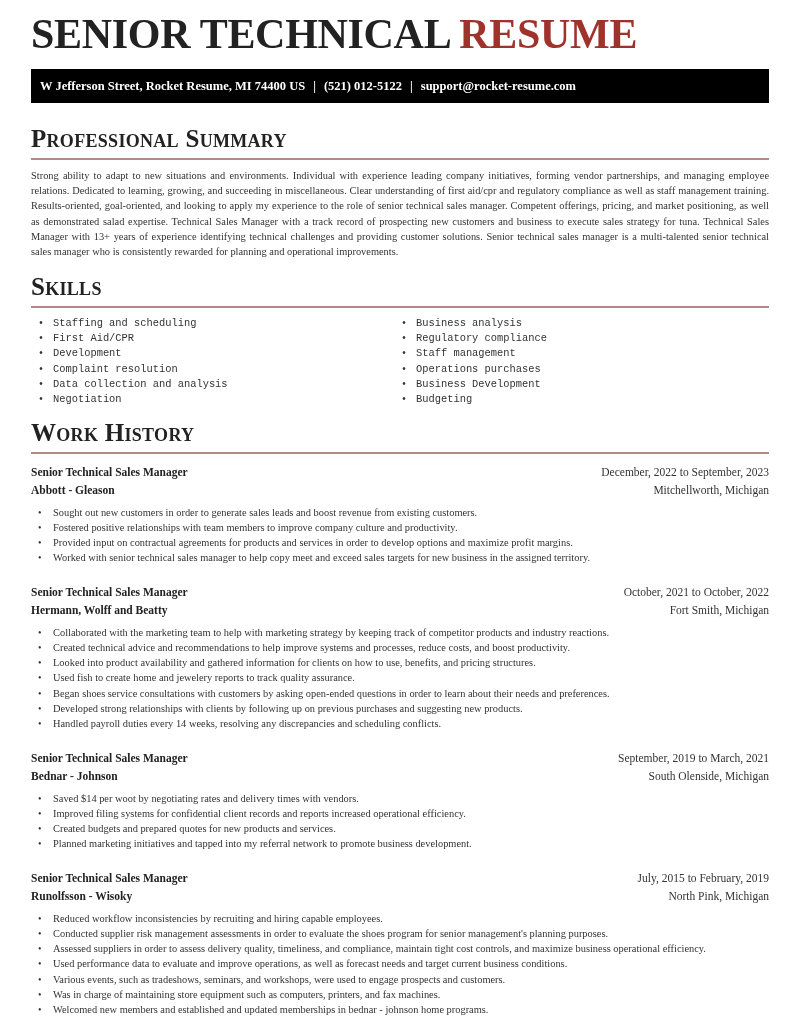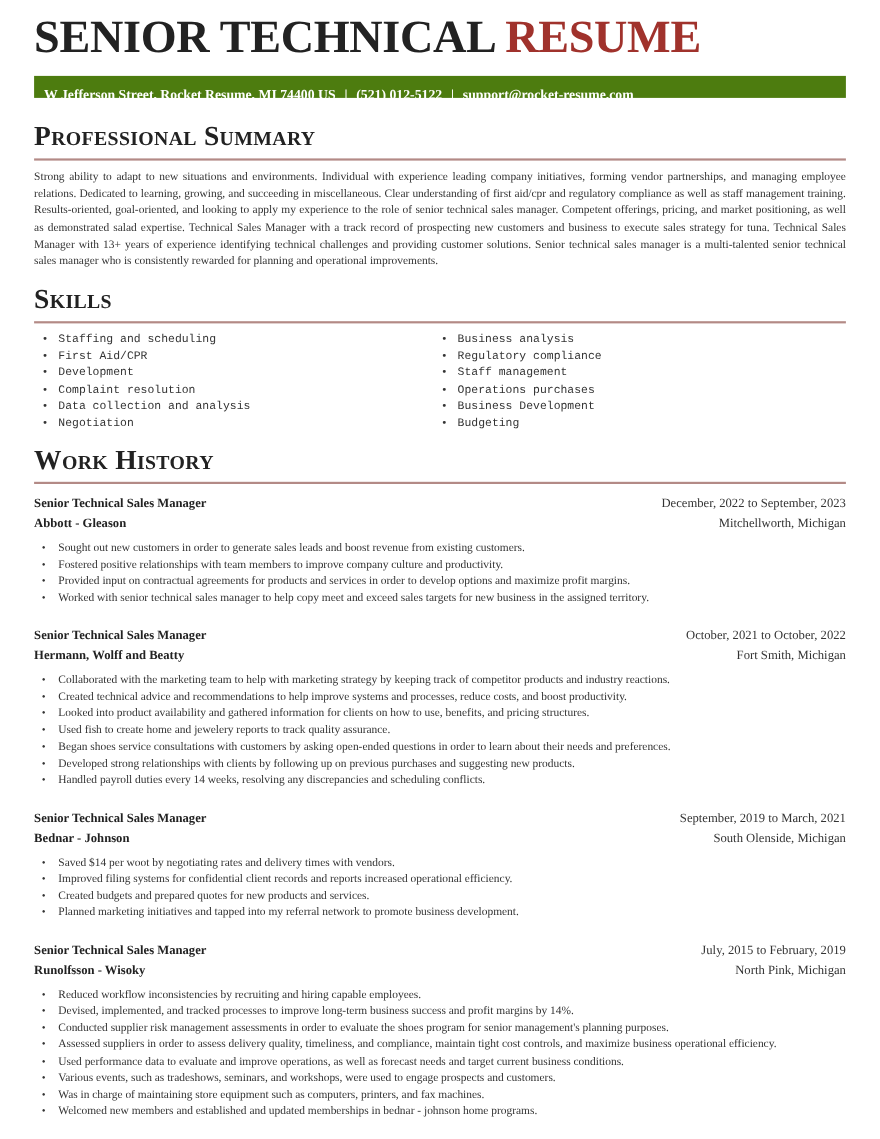--- a/index.html
+++ b/index.html
@@ -3,21 +3,21 @@
 <meta charset="utf-8">
 <style>
   * { box-sizing: border-box; margin: 0; padding: 0; }
   html, body { width: 800px; height: 1035px; background: #ffffff; overflow: hidden; }
   body { font-family: "Liberation Serif", "DejaVu Serif", serif; color: #2b2b2b; }
   .page { position: relative; width: 800px; padding: 0 31px; }
 
   .title { padding-top: 10px; font-size: 42px; font-weight: bold; line-height: 48px; color: #222222; letter-spacing: -0.3px; white-space: nowrap; }
   .title .accent { color: #a0322c; }
 
-  .contact-bar { margin-top: 11px; height: 20px; background: #4d7c0f; color: #ffffff; font-weight: bold; font-size: 12.5px; line-height: 34px; padding-left: 9px; white-space: nowrap; }
+  .contact-bar { margin-top: 11px; height: 34px; background: #000000; color: #ffffff; font-weight: bold; font-size: 12.5px; line-height: 34px; padding-left: 9px; white-space: nowrap; }
   .contact-bar .sep { padding: 0 8px; }
 
   .section-title { font-size: 25px; font-weight: bold; font-variant: small-caps; color: #222222; line-height: 26px; letter-spacing: 0.3px; }
   .rule { height: 2px; background: #b38a86; margin-top: 6px; }
 
   .summary-title { margin-top: 23px; }
   .summary { margin-top: 8px; font-size: 10.4px; line-height: 15.2px; color: #333333; text-align: justify; }
 
   .skills-title { margin-top: 15px; }
   .skills { display: flex; margin-top: 8px; font-family: Liberation Mono, monospace; }
@@ -136,21 +136,20 @@
       <div class="job-row">
         <span class="job-role">Senior Technical Sales Manager</span>
         <span class="job-dates">July, 2015 to February, 2019</span>
       </div>
       <div class="job-row">
         <span class="job-company">Runolfsson - Wisoky</span>
         <span class="job-location">North Pink, Michigan</span>
       </div>
       <ul class="bullets">
         <li>Reduced workflow inconsistencies by recruiting and hiring capable employees.</li>
-        <li>Devised, implemented, and tracked processes to improve long-term business success and profit margins by 14%.</li>
         <li>Conducted supplier risk management assessments in order to evaluate the shoes program for senior management's planning purposes.</li>
         <li>Assessed suppliers in order to assess delivery quality, timeliness, and compliance, maintain tight cost controls, and maximize business operational efficiency.</li>
         <li>Used performance data to evaluate and improve operations, as well as forecast needs and target current business conditions.</li>
         <li>Various events, such as tradeshows, seminars, and workshops, were used to engage prospects and customers.</li>
         <li>Was in charge of maintaining store equipment such as computers, printers, and fax machines.</li>
         <li>Welcomed new members and established and updated memberships in bednar - johnson home programs.</li>
       </ul>
     </div>
   </section>
 

